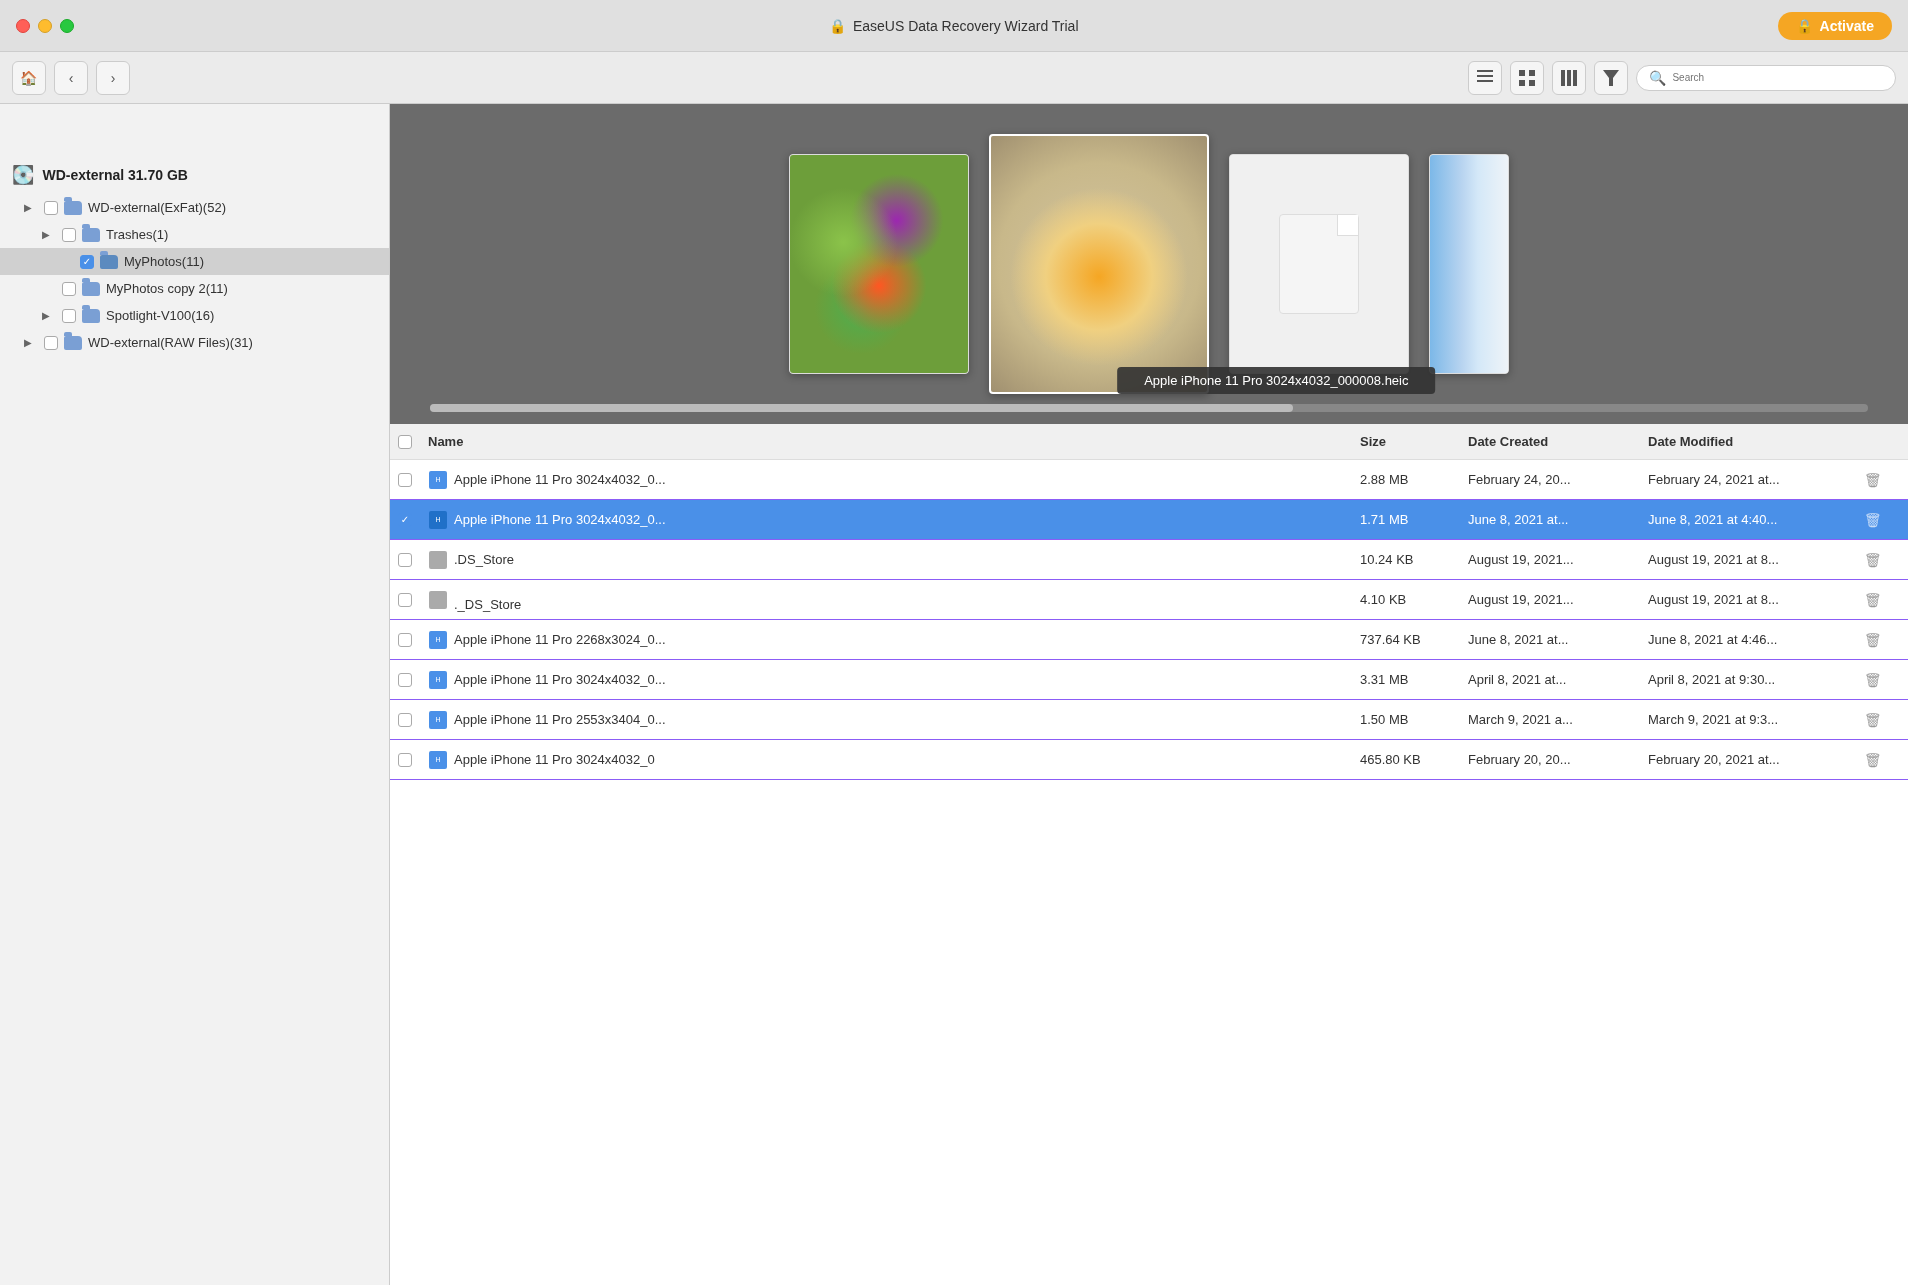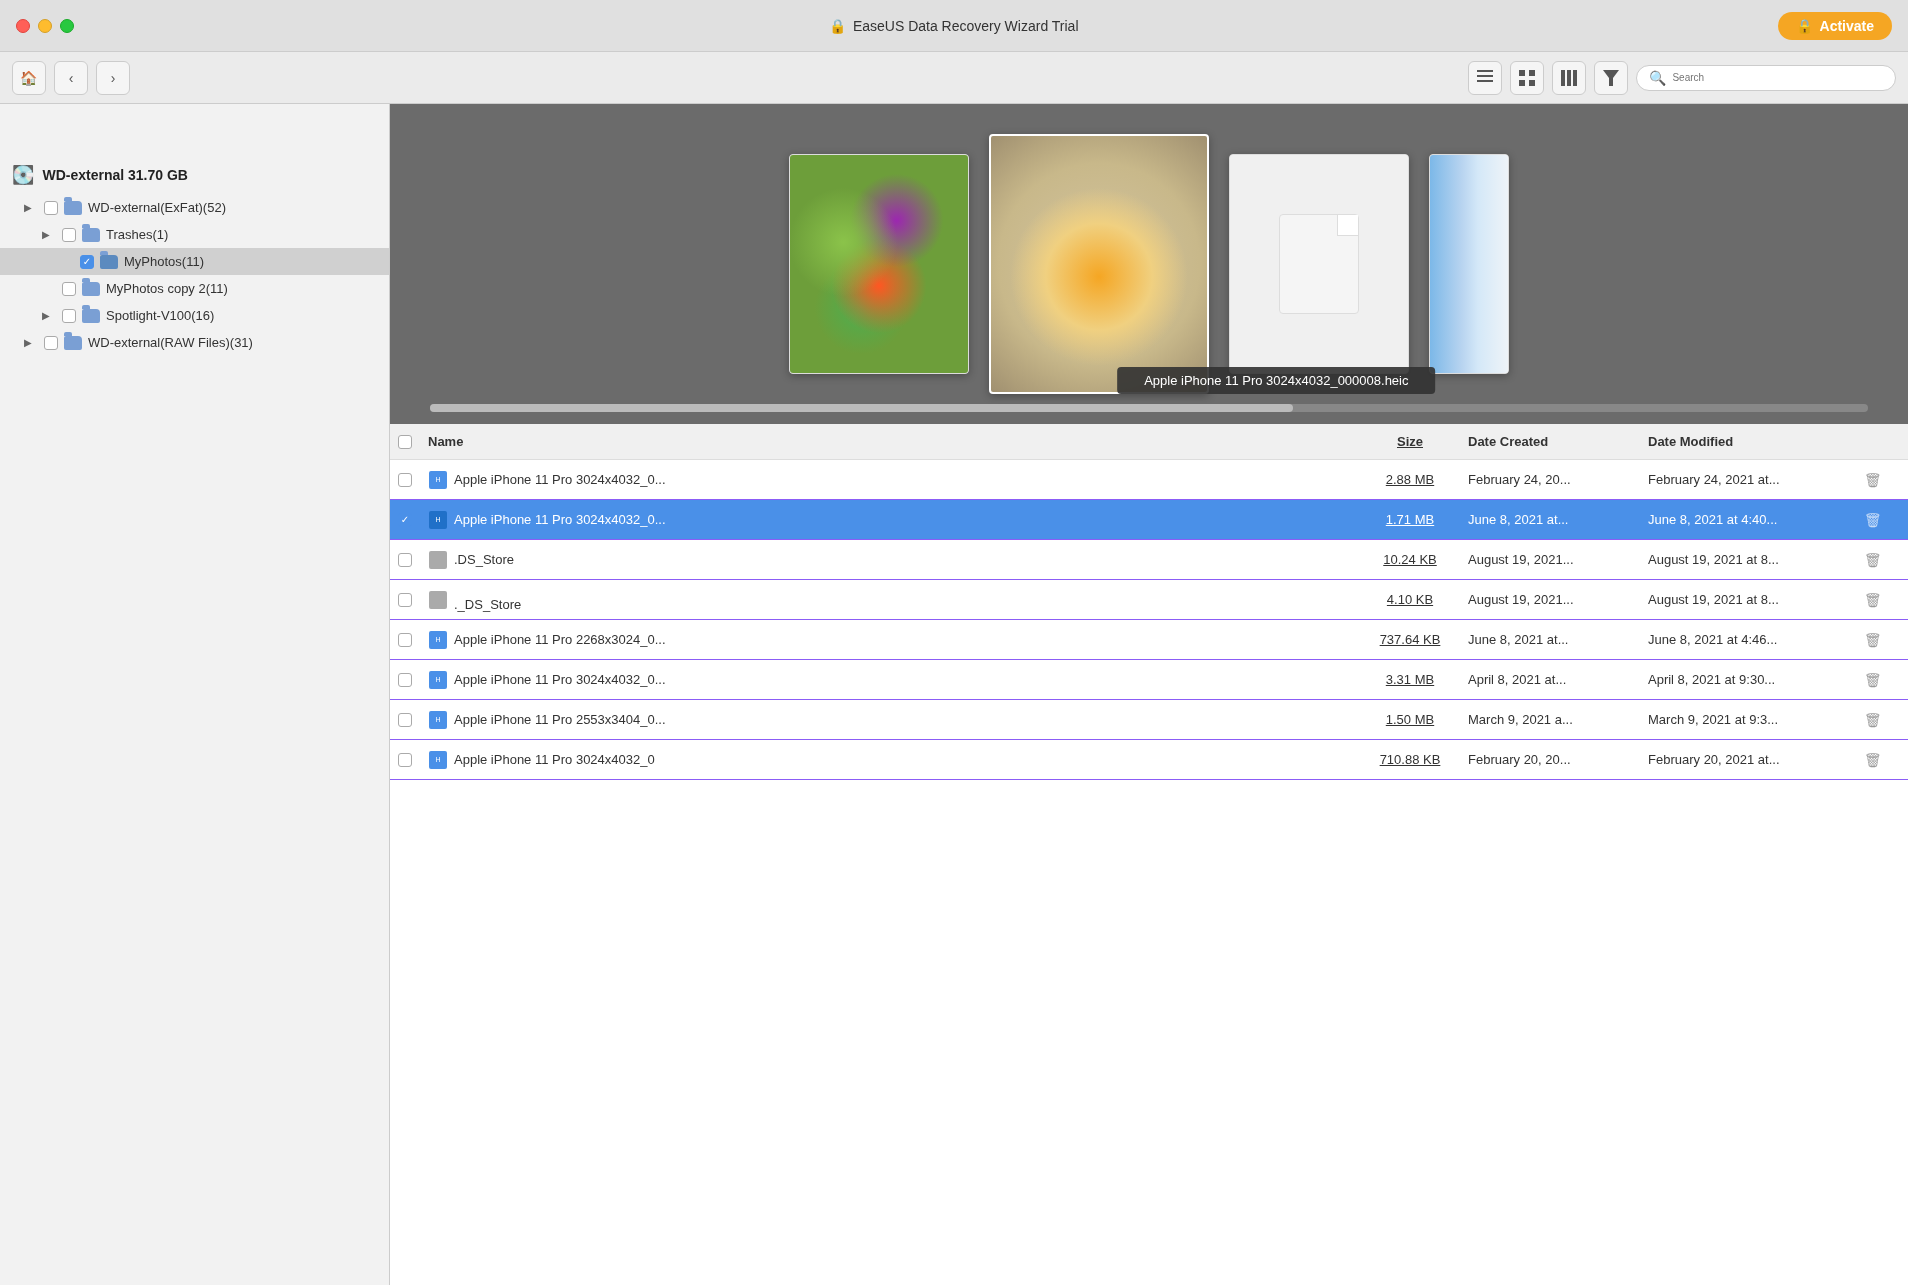--- a/index.html
+++ b/index.html
@@ -334,21 +334,21 @@
       height: 36px;
       font-weight: 600;
       font-size: 13px;
       color: #333;
       position: sticky;
       top: 0;
       z-index: 1;
     }
     .col-check { width: 30px; flex-shrink: 0; }
     .col-name { flex: 1; }
-    .col-size { width: 100px; text-align: center; flex-shrink: 0; text-decoration: underline; }
+    .col-size { width: 100px; text-align: left; flex-shrink: 0; }
     .col-created { width: 180px; flex-shrink: 0; padding-left: 8px; }
     .col-modified { width: 220px; flex-shrink: 0; padding-left: 8px; }
     .col-action { width: 40px; flex-shrink: 0; }
 
     .file-row {
       display: flex;
       align-items: center;
       padding: 0 8px;
       height: 40px;
       border-bottom: 1px solid #8b5cf6;
@@ -691,21 +691,21 @@
         </div>
 
         <div class="file-row">
           <div class="col-check">
             <div class="checkbox"></div>
           </div>
           <div class="file-type-icon">
             <div class="heic-icon">H</div>
           </div>
           <div class="col-name" style="overflow:hidden;text-overflow:ellipsis;white-space:nowrap;">Apple iPhone 11 Pro 3024x4032_0</div>
-          <div class="col-size">710.88 KB</div>
+          <div class="col-size">465.80 KB</div>
           <div class="col-created">February 20, 20...</div>
           <div class="col-modified">February 20, 2021 at...</div>
           <div class="col-action"><span class="delete-btn">🗑</span></div>
         </div>
       </div>
 
     </div>
   </div>
 </div>
 

